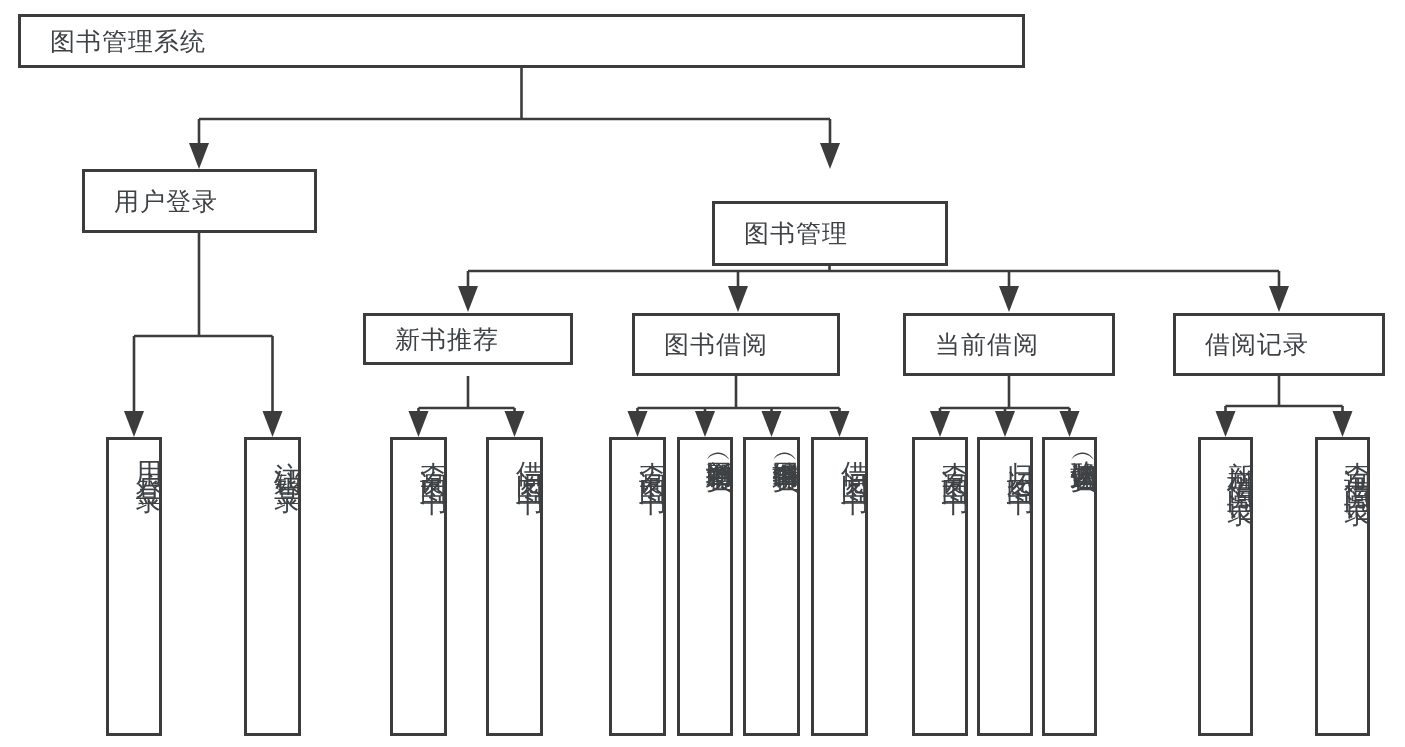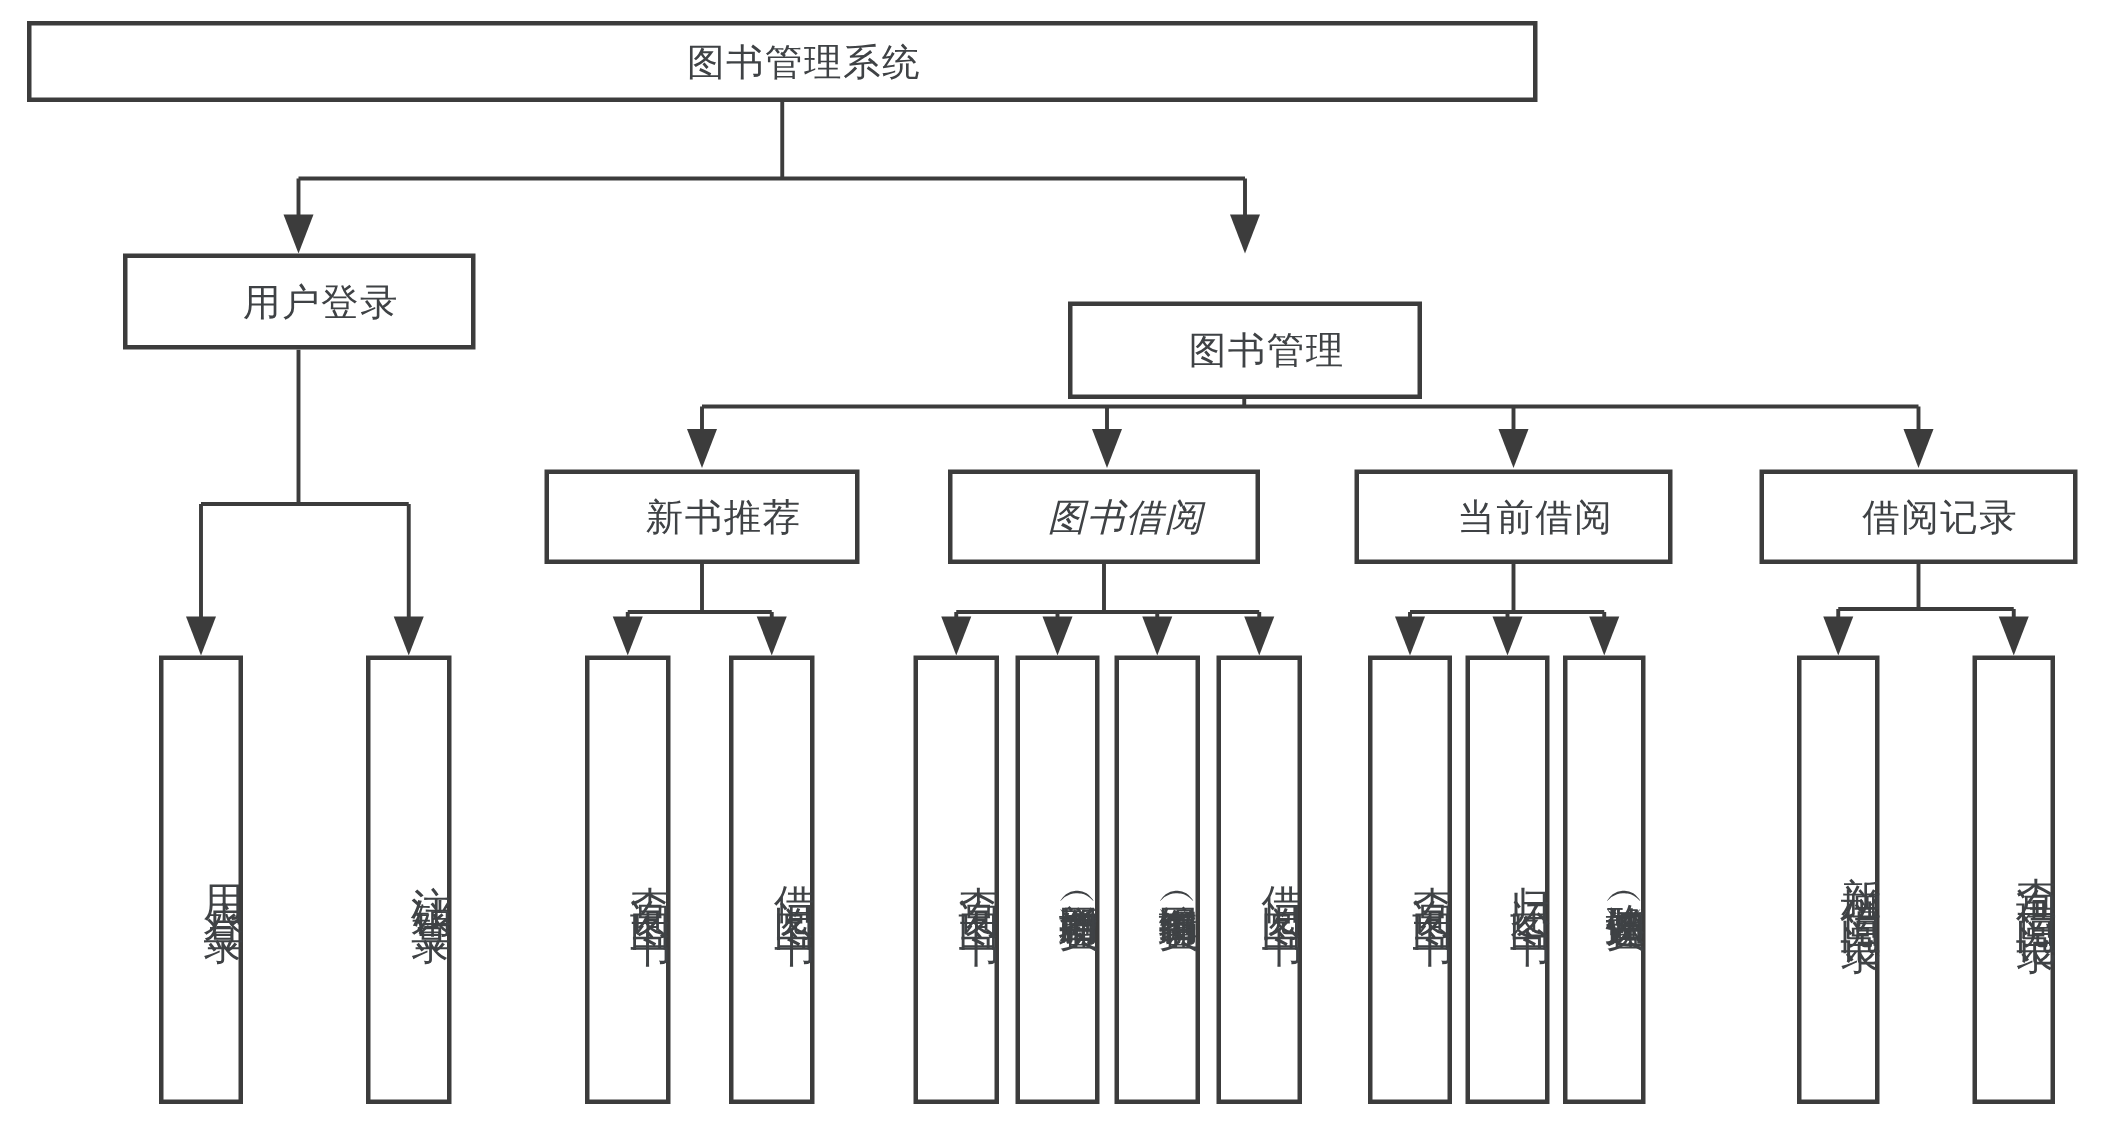--- a/index.html
+++ b/index.html
@@ -22,21 +22,20 @@
     height: 747px;
     pointer-events: none;
   }
   .box {
     position: absolute;
     box-sizing: border-box;
     border: 3px solid #3c3c3c;
     background: #ffffff;
     display: flex;
     align-items: center;
-    justify-content: center;
     color: #3f4245;
     padding-left: 29px;
   }
   .box.h {
     font-size: 25px;
     letter-spacing: 1px;
     white-space: nowrap;
   }
   .box.v {
     writing-mode: vertical-rl;
@@ -112,24 +111,24 @@
     <span>图书管理系统</span>
   </div>
 
   <div class="box h" style="left:82px; top:169px; width:235px; height:64px;">
     <span>用户登录</span>
   </div>
   <div class="box h" style="left:712px; top:169px; width:236px; height:65px;margin-top:32px;">
     <span>图书管理</span>
   </div>
 
-  <div class="box h" style="left:363px; top:313px; width:210px; height:63px;">
+  <div class="box h" style="left:363px; top:313px; width:210px; height:52px;">
     <span>新书推荐</span>
   </div>
-  <div class="box h" style="left:632px; top:313px; width:208px; height:63px;font-style:italic;">
+  <div class="box h" style="left:632px; top:313px; width:208px; height:63px;">
     <span>图书借阅</span>
   </div>
   <div class="box h" style="left:903px; top:313px; width:212px; height:63px;">
     <span>当前借阅</span>
   </div>
   <div class="box h" style="left:1173px; top:313px; width:212px; height:63px;">
     <span>借阅记录</span>
   </div>
 
   <div class="box v" style="left:106px; top:437px; width:56px; height:299px;">

